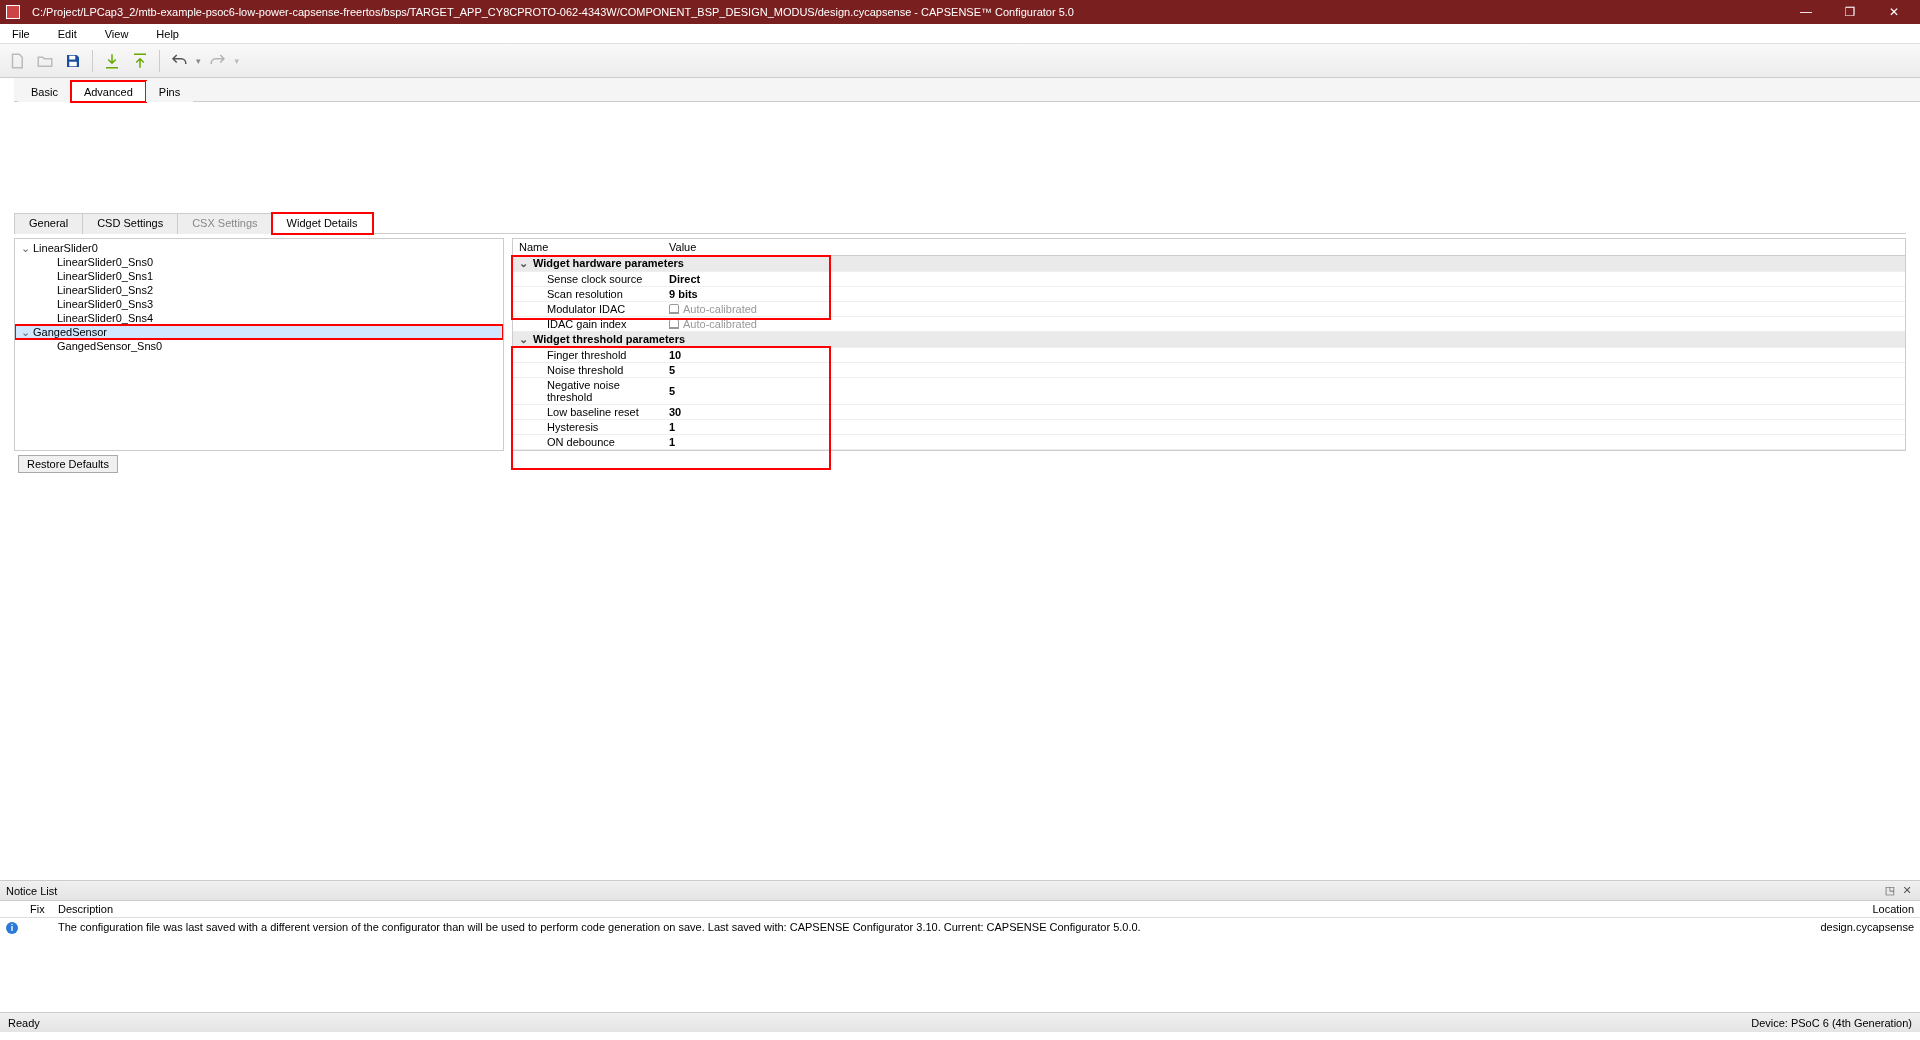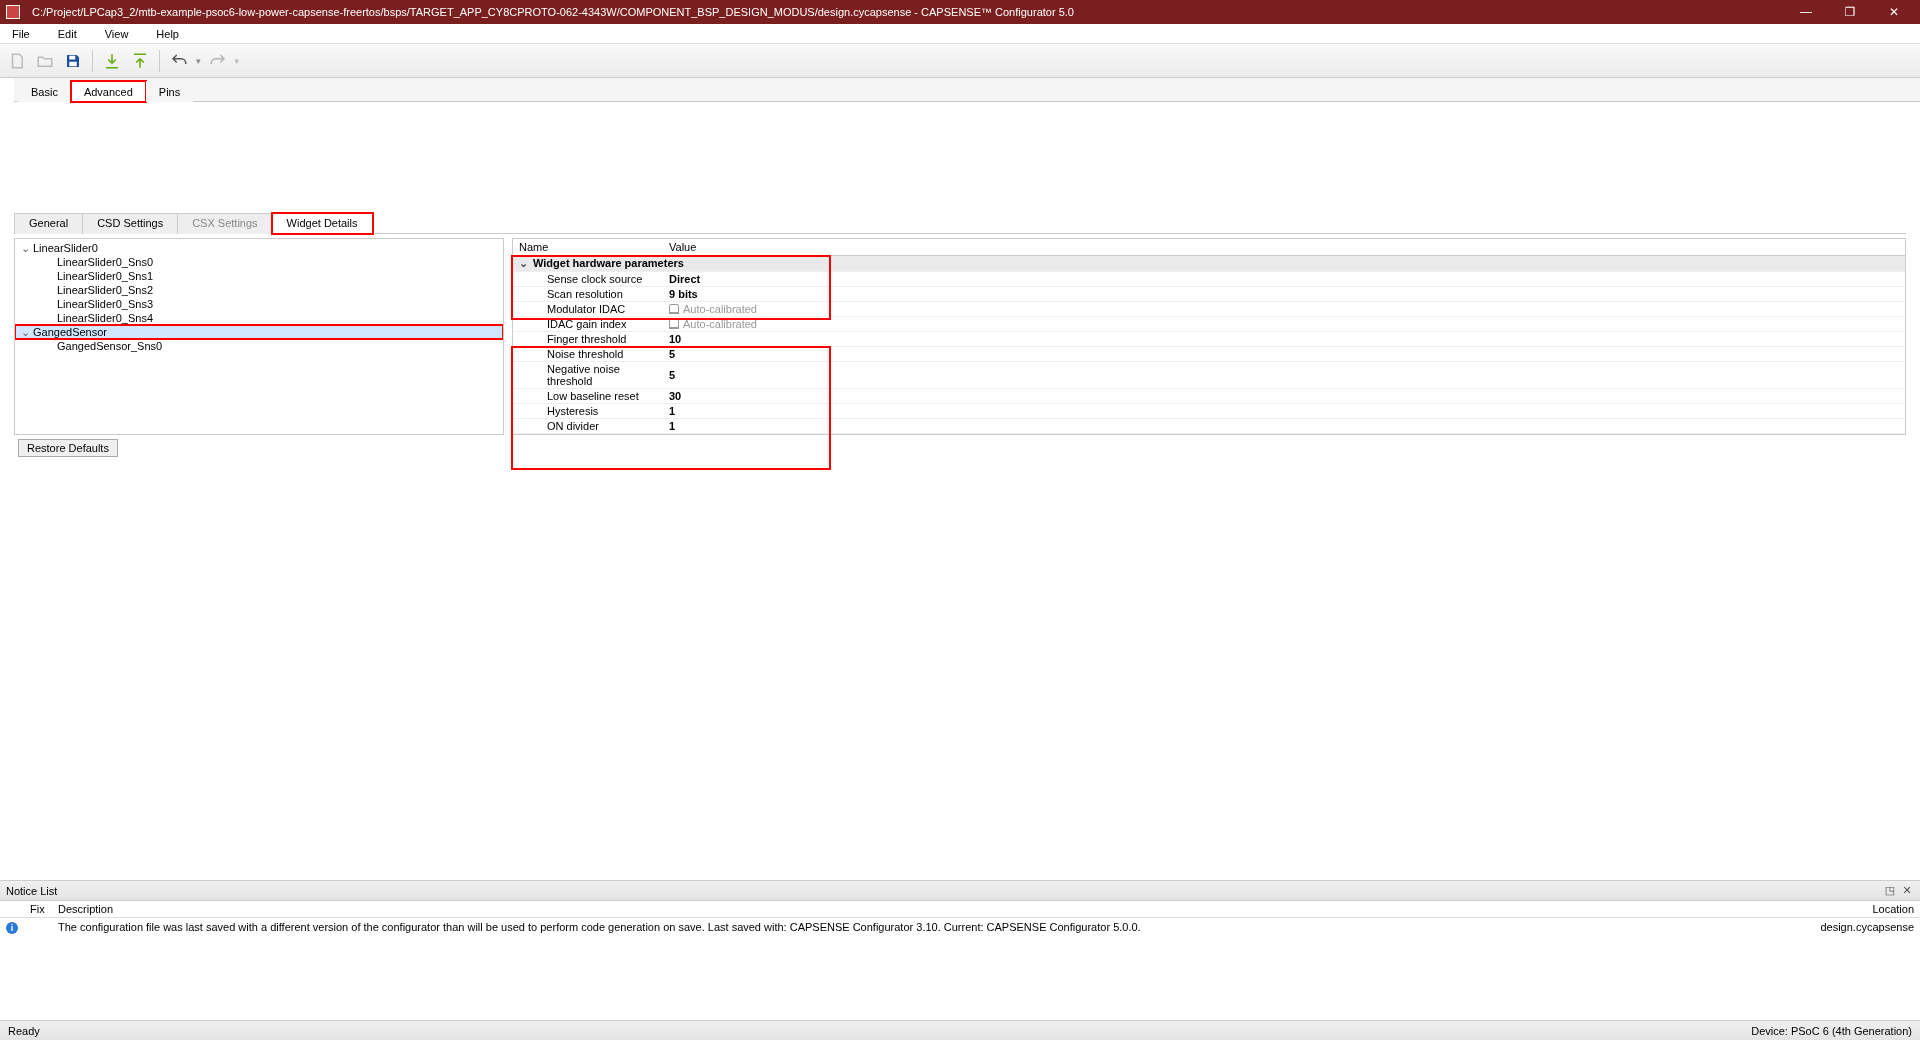--- a/index.html
+++ b/index.html
@@ -47,21 +47,21 @@
 .proptable .muted { color:#999; }
 .hlbox { position:absolute; border:2px solid red; pointer-events:none; }
 .lockicon { display:inline-block; width:10px; height:10px; border:1px solid #999; border-radius:2px 2px 0 0; border-bottom:2px solid #999; margin-right:4px; position:relative; top:1px; }
 .noticewrap { position:absolute; bottom:20px; left:0; right:0; height:140px; border-top:1px solid #ccc; background:#fff; display:flex; flex-direction:column; }
 .noticehdr { height:20px; background:linear-gradient(#f0f0f0,#e4e4e4); border-bottom:1px solid #ccc; display:flex; align-items:center; justify-content:space-between; padding:0 6px; }
 .noticehdr .right span { width:14px; display:inline-block; text-align:center; color:#555; }
 .ntable { width:100%; border-collapse:collapse; }
 .ntable th { text-align:left; font-weight:normal; padding:2px 6px; border-bottom:1px solid #ddd; }
 .ntable td { padding:3px 6px; vertical-align:top; }
 .infoicon { width:12px; height:12px; border-radius:50%; background:#2a7bd8; color:#fff; display:inline-flex; align-items:center; justify-content:center; font-size:9px; font-weight:bold; }
-.statusbar { position:absolute; bottom:0; left:0; right:0; height:20px; background:linear-gradient(#f0f0f0,#e4e4e4); border-top:1px solid #ccc; display:flex; align-items:center; justify-content:space-between; padding:0 8px; }
+.statusbar { position:absolute; bottom:8px; left:0; right:0; height:20px; background:linear-gradient(#f0f0f0,#e4e4e4); border-top:1px solid #ccc; display:flex; align-items:center; justify-content:space-between; padding:0 8px; }
 .grpexp { width:14px; display:inline-block; color:#555; }
 .rel { position:relative; }
 </style>
 </head>
 <body>
 
 <div class="titlebar">
   <div class="left">
     <span class="icon-app"></span>
     <span>C:/Project/LPCap3_2/mtb-example-psoc6-low-power-capsense-freertos/bsps/TARGET_APP_CY8CPROTO-062-4343W/COMPONENT_BSP_DESIGN_MODUS/design.cycapsense - CAPSENSE™ Configurator 5.0</span>
@@ -192,20 +192,23 @@
               <td><span class="bold">9 bits</span></td>
             </tr>
             <tr class="row-hw">
               <td class="indent">Modulator IDAC</td>
               <td><span class="lockicon"></span><span class="muted">Auto-calibrated</span></td>
             </tr>
             <tr class="row-hw">
               <td class="indent">IDAC gain index</td>
               <td><span class="lockicon"></span><span class="muted">Auto-calibrated</span></td>
             </tr>
+            <tr class="grp grp-th">
+              <td colspan="2"><span class="grpexp">⌄</span><span>Widget threshold parameters</span></td>
+            </tr>
             <tr class="row-th">
               <td class="indent">Finger threshold</td>
               <td><span class="bold">10</span></td>
             </tr>
             <tr class="row-th">
               <td class="indent">Noise threshold</td>
               <td><span class="bold">5</span></td>
             </tr>
             <tr class="row-th">
               <td class="indent">Negative noise threshold</td>
@@ -213,21 +216,21 @@
             </tr>
             <tr class="row-th">
               <td class="indent">Low baseline reset</td>
               <td><span class="bold">30</span></td>
             </tr>
             <tr class="row-th">
               <td class="indent">Hysteresis</td>
               <td><span class="bold">1</span></td>
             </tr>
             <tr class="row-th">
-              <td class="indent">ON divider</td>
+              <td class="indent">ON debounce</td>
               <td><span class="bold">1</span></td>
             </tr>
           </tbody>
       </table>
 
       <div class="hlbox" id="hl-hw" style="left: -2px; top: 15.5px; width: 320px; height: 65px;"></div>
       <div class="hlbox" id="hl-th" style="left: -2px; top: 106.5px; width: 320px; height: 124px;"></div>
     </div>
   </div>
 

